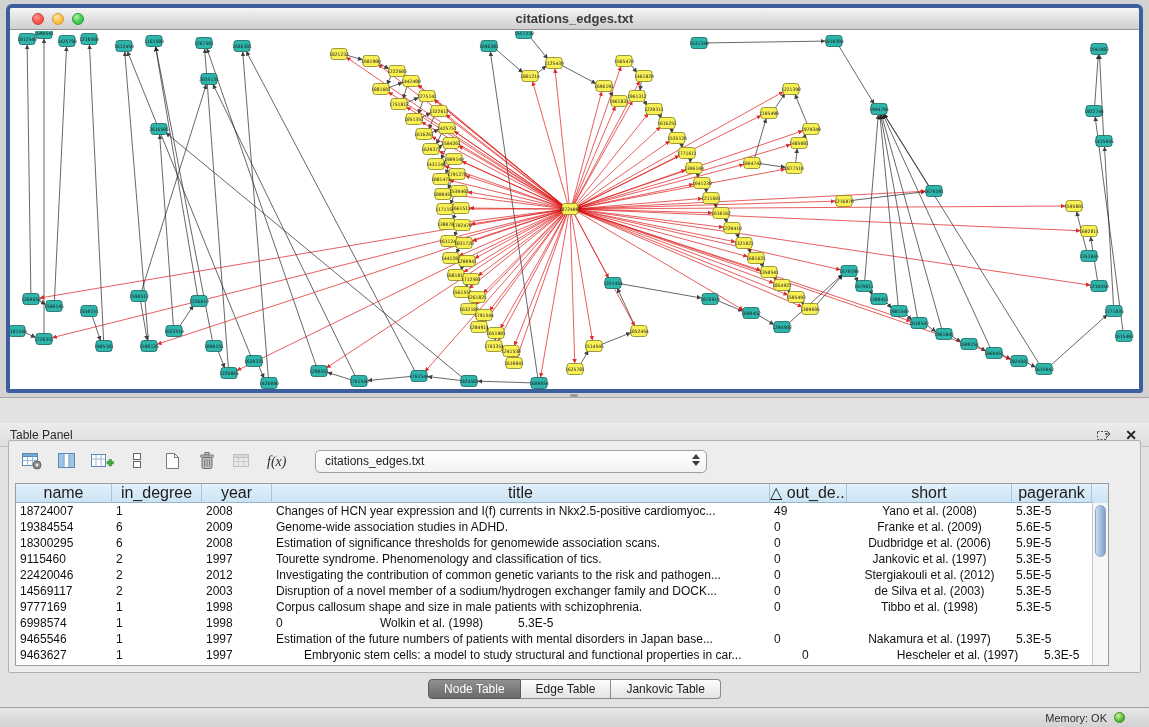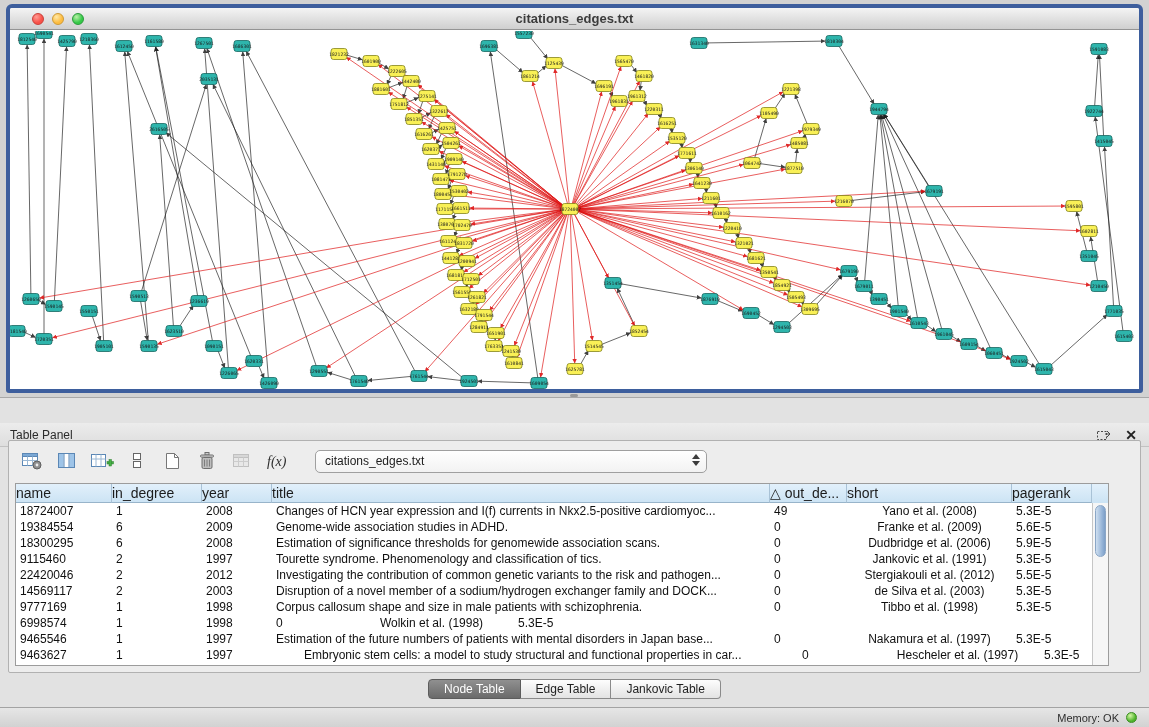--- a/index.html
+++ b/index.html
@@ -73,21 +73,21 @@
   .combo-arrows{ position:absolute; right:6px; top:3px; display:flex; flex-direction:column; gap:2px; }
   .combo-arrows i{ display:block; width:0; height:0; border-left:4px solid transparent; border-right:4px solid transparent; }
   .combo-arrows .up{ border-bottom:5px solid #3c3c3c; }
   .combo-arrows .dn{ border-top:5px solid #3c3c3c; }
   .table-wrap{
     position:absolute; top:42px; left:6px; width:1094px; bottom:6px;
     border:1px solid #9c9c9c; background:#fff; overflow:hidden;
   }
   .thead{ display:flex; height:19px; background:linear-gradient(#e2f0fb,#cbe3f4); }
   .th{
-    height:19px; line-height:18px; font-size:14px; color:#1c1c1c; 
+    height:19px; line-height:18px; font-size:16px; color:#1c1c1c; text-align:center;
     border-right:1px solid #a9c2d6; border-bottom:1px solid #98b4ca;
     overflow:hidden; white-space:nowrap; flex:none;
   }
   .tbody{ position:absolute; top:19px; left:0; right:16px; bottom:0; background:#fff; }
   .tr{ display:flex; height:16px; }
   .td{
     height:16px; line-height:16px; font-size:12px; color:#101010;
     padding:0 4px; overflow:hidden; white-space:nowrap; flex:none;
   }
   .vscroll{
@@ -104,21 +104,21 @@
     font-size:12px; color:#1e1e1e; padding:0 15px; height:20px; line-height:19px;
     background:linear-gradient(#fdfdfd,#e3e3e3); border:1px solid #8a8a8a; border-left:none;
   }
   .tab:first-child{ border-left:1px solid #8a8a8a; border-radius:4px 0 0 4px; }
   .tab:last-child{ border-radius:0 4px 4px 0; }
   .tab.active{ background:linear-gradient(#909090,#6a6a6a); color:#fff; border-color:#5c5c5c; }
   
   .status-bar{
     position:absolute; left:0; bottom:0; width:1149px; height:20px;
     background:linear-gradient(#e6e6e6,#d2d2d2); border-top:1px solid #a3a3a3;
-    display:flex; align-items:center; justify-content:flex-end; padding-right:12px; gap:7px;
+    display:flex; align-items:center; justify-content:flex-end; padding-right:24px; gap:7px;
   }
   .mem-label{ font-size:11px; color:#2e2e2e; }
   .mem-dot{ width:11px; height:11px; border-radius:50%;
     background:radial-gradient(circle at 35% 30%, #d5f7a6,#4db32a 65%); border:1px solid #3a8d20; }
 </style>
 </head>
 <body>
 
 <div class="network-frame">
   <div class="titlebar">
@@ -999,21 +999,21 @@
             <div class="td" style="width: 77px; text-align: left;">0</div>
             <div class="td" style="width: 165px; text-align: center;">Dudbridge et al. (2006)</div>
             <div class="td" style="width: 80px; text-align: left;">5.9E-5</div>
           </div>
           <div class="tr">
             <div class="td" style="width: 96px; text-align: left;">9115460</div>
             <div class="td" style="width: 90px; text-align: left;">2</div>
             <div class="td" style="width: 70px; text-align: left;">1997</div>
             <div class="td" style="width: 498px; text-align: left;">Tourette syndrome. Phenomenology and classification of tics.</div>
             <div class="td" style="width: 77px; text-align: left;">0</div>
-            <div class="td" style="width: 165px; text-align: center;">Jankovic et al. (1991)</div>
+            <div class="td" style="width: 165px; text-align: center;">Jankovic et al. (1997)</div>
             <div class="td" style="width: 80px; text-align: left;">5.3E-5</div>
           </div>
           <div class="tr">
             <div class="td" style="width: 96px; text-align: left;">22420046</div>
             <div class="td" style="width: 90px; text-align: left;">2</div>
             <div class="td" style="width: 70px; text-align: left;">2012</div>
             <div class="td" style="width: 498px; text-align: left;">Investigating the contribution of common genetic variants to the risk and pathogen...</div>
             <div class="td" style="width: 77px; text-align: left;">0</div>
             <div class="td" style="width: 165px; text-align: center;">Stergiakouli et al. (2012)</div>
             <div class="td" style="width: 80px; text-align: left;">5.5E-5</div>

